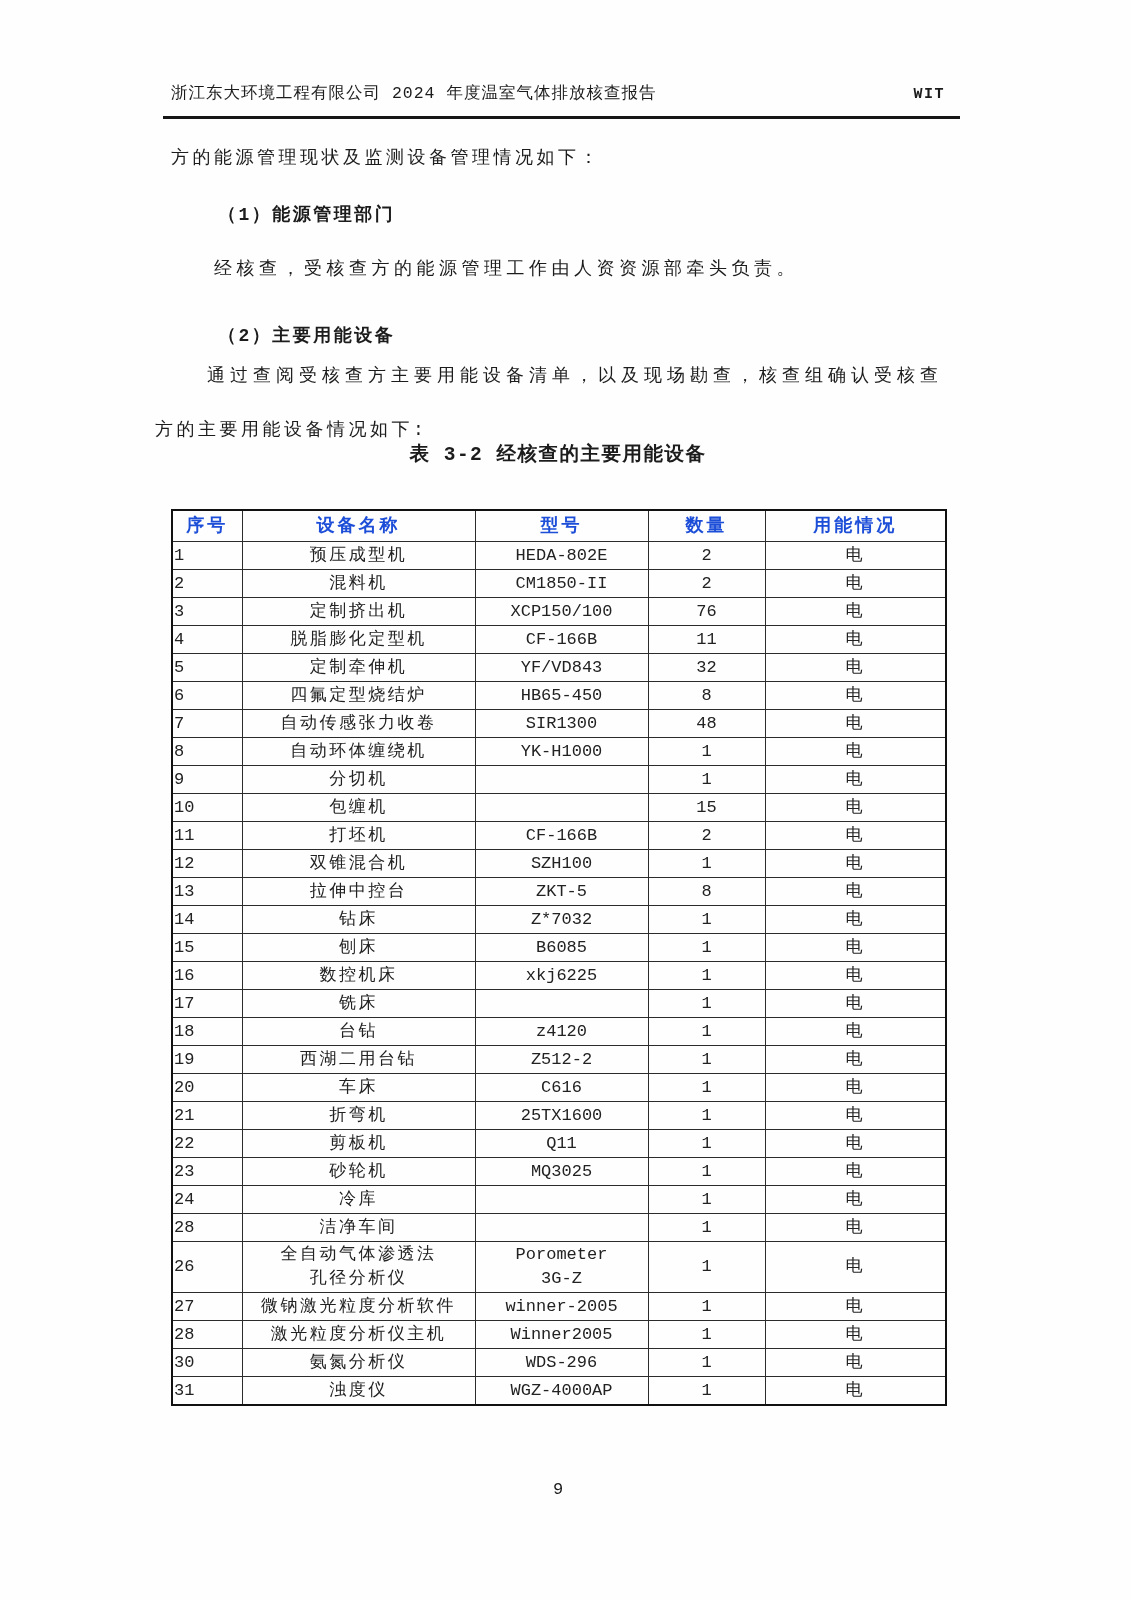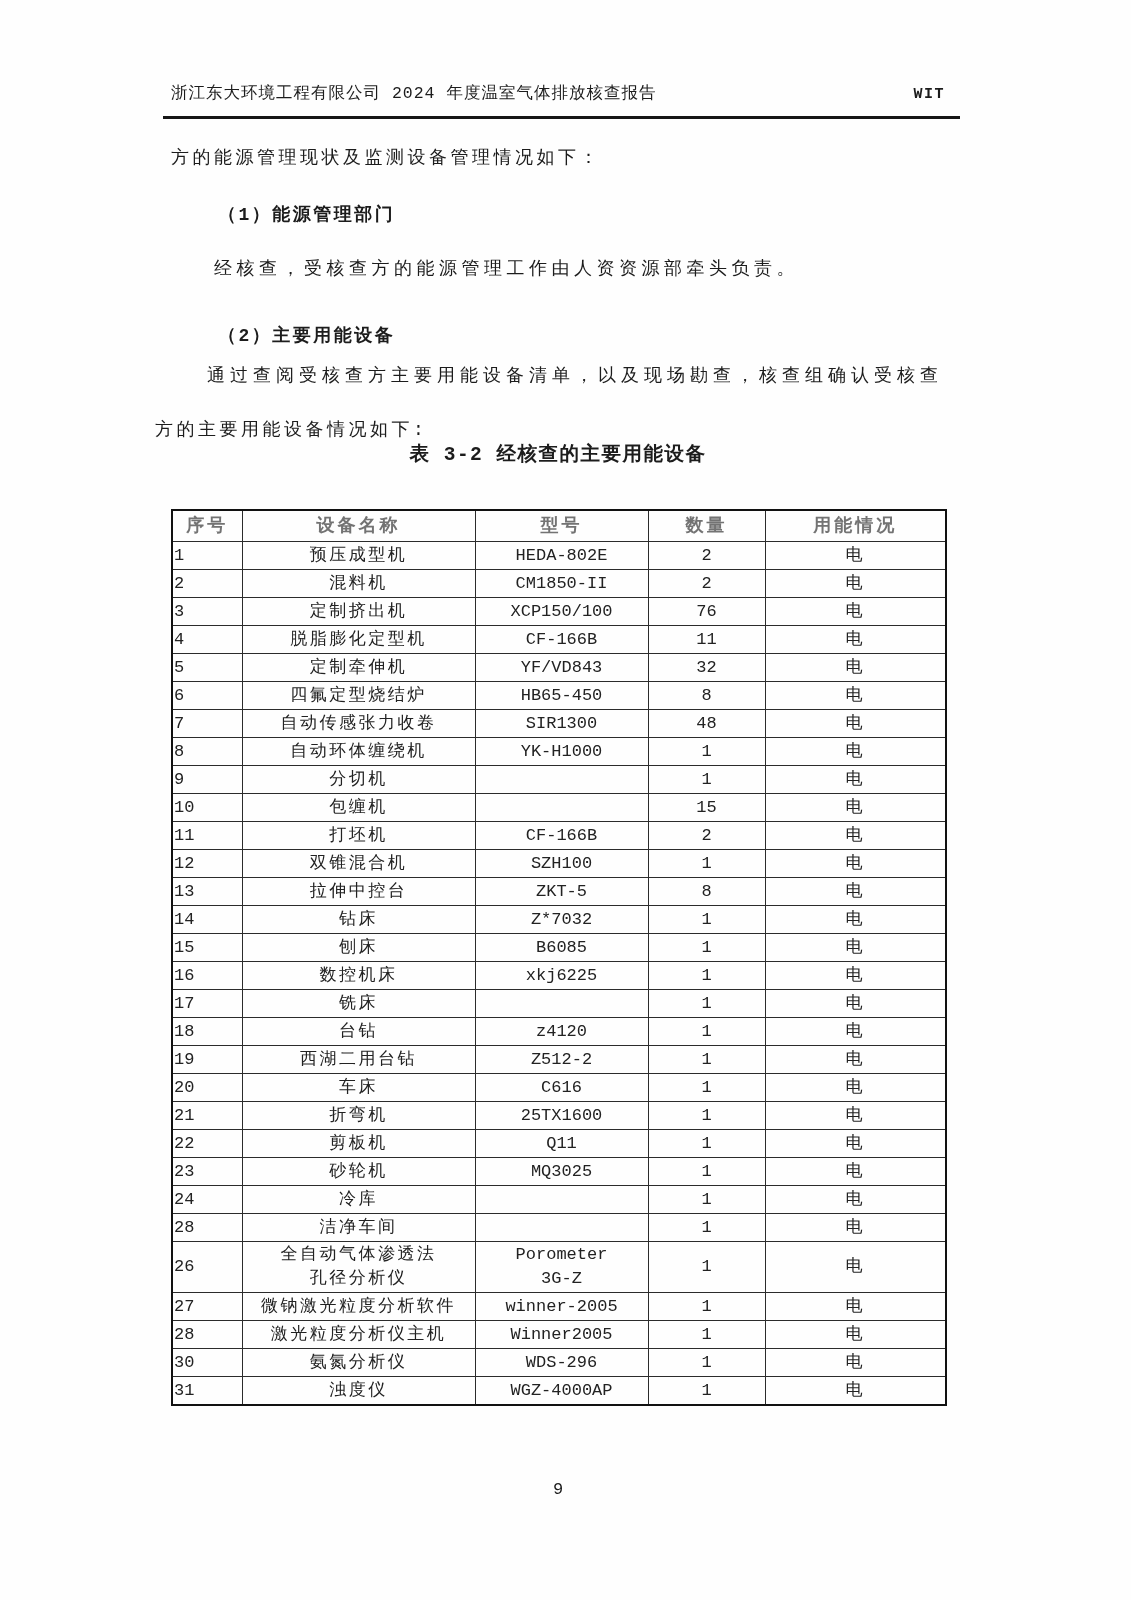--- a/index.html
+++ b/index.html
@@ -46,21 +46,21 @@
   }
   table.equip th, table.equip td {
     border: 1.5px solid #2b2b2b;
     padding: 1px 2px;
     text-align: center;
     line-height: 24px;
     overflow: hidden;
   }
   table.equip { border: 2.5px solid #111; }
   table.equip th {
-    font-size: 18px; font-weight: bold; height: 28px; letter-spacing: 3px; color: #737373;
+    font-size: 18px; font-weight: bold; height: 28px; letter-spacing: 3px; color: #1d4ed8;
   }
   table.equip td { height: 25px; }
   table.equip td.c0 { text-align: left; padding-left: 1px; letter-spacing: 0; }
   table.equip td.c1, table.equip td.c4 { letter-spacing: 2.5px; }
   .pageno {
     position: absolute;
     left: 171px; top: 1480px; width: 774px;
     text-align: center; font-size: 17px;
   }
 </style>

